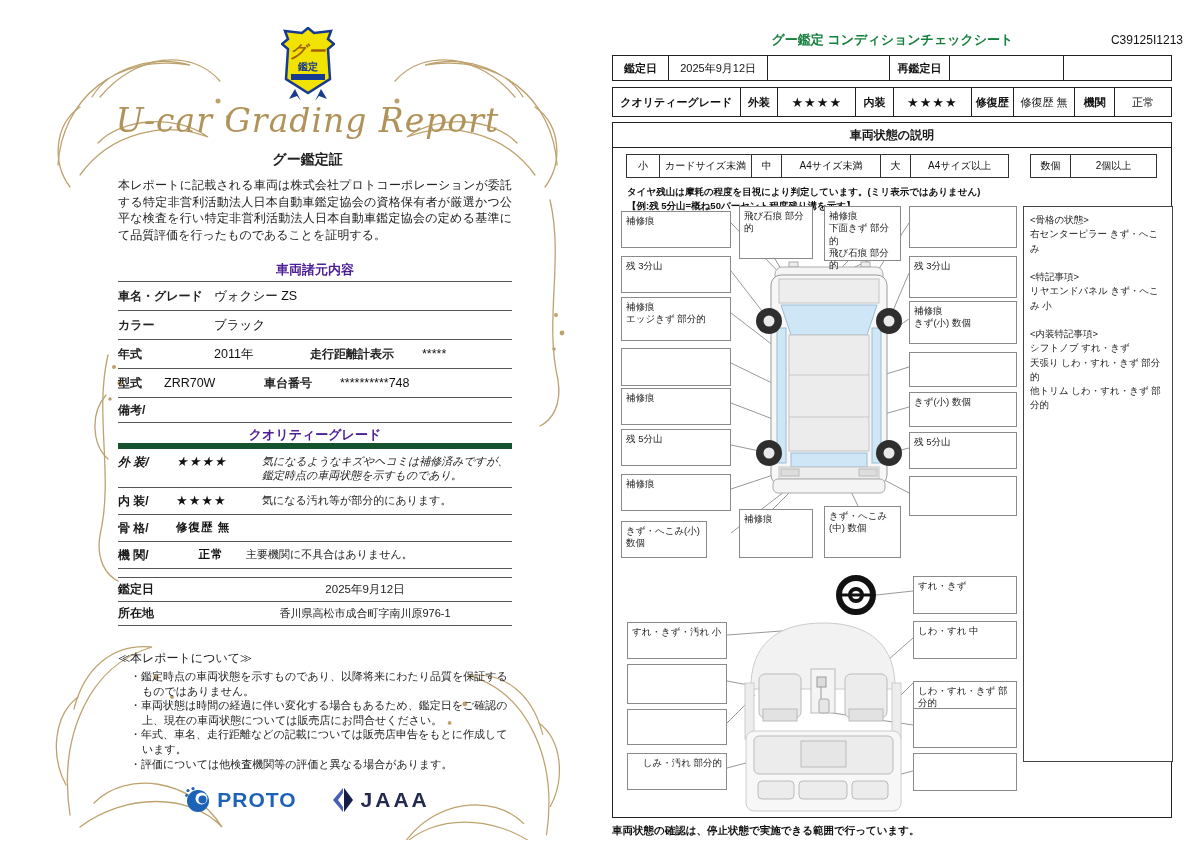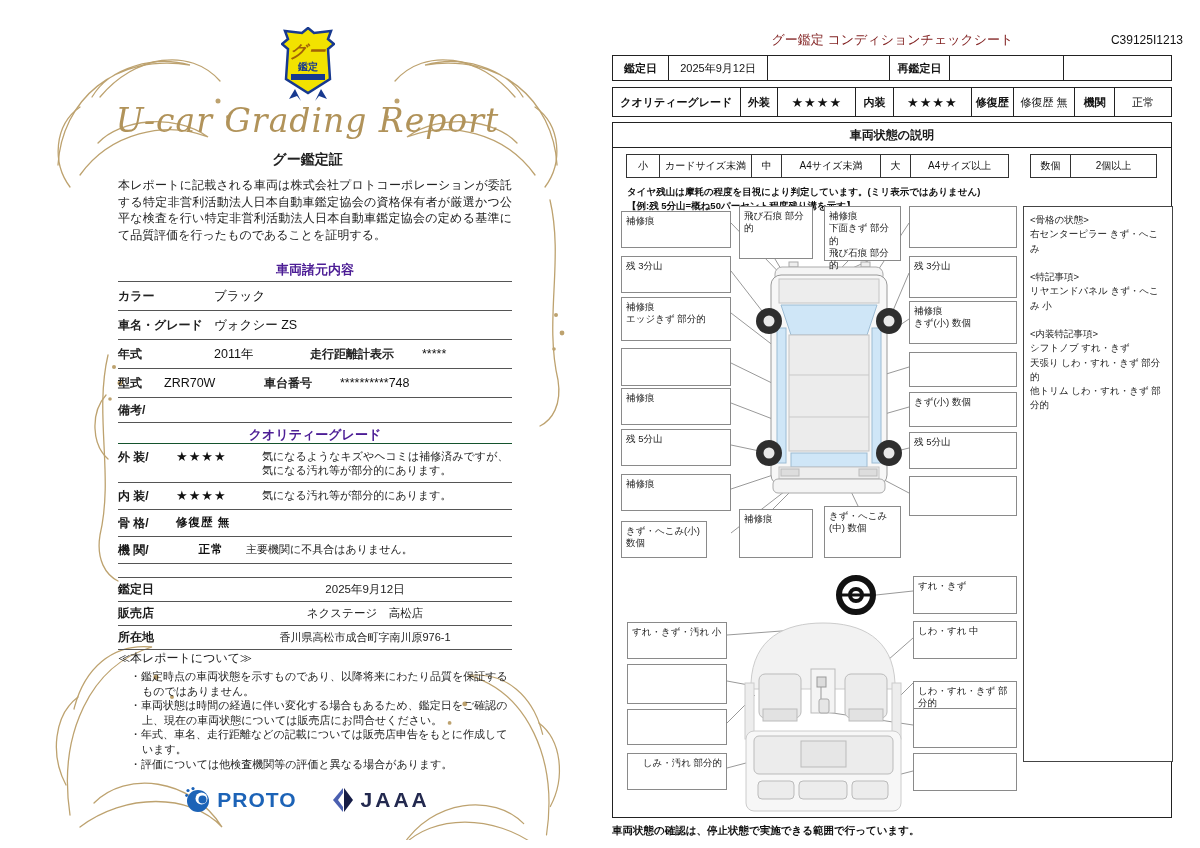--- a/index.html
+++ b/index.html
@@ -26,42 +26,42 @@
     font-family:"Liberation Serif",serif;font-size:12px;line-height:1.38;
     text-align:justify;color:#222;}
   .sec-title{position:absolute;width:394px;left:78px;text-align:center;
     font-size:13px;font-weight:bold;color:#4c1d95;}
   .lp-table{position:absolute;left:78px;width:394px;}
   .spec-row{display:flex;align-items:center;border-bottom:1px solid #555;height:28px;font-size:12px;}
   .spec-row:first-child{border-top:1px solid #555;}
   .spec-label{font-weight:bold;color:#222;}
   .spec-value{color:#111;font-size:12.5px;}
   .grade-row{display:flex;border-bottom:1px solid #555;padding:5px 0 4px 0;font-size:12px;}
-  .grade-row:first-child{border-top:1px solid #14532d;}
+  .grade-row:first-child{border-top:6px solid #14532d;font-style:italic;}
   .grade-label{width:58px;font-weight:bold;flex:none;}
   .grade-rating{width:86px;flex:none;font-size:13px;letter-spacing:1px;color:#111;text-align:left;}
   .grade-desc{flex:1;font-size:11px;line-height:1.3;color:#222;}
   .info-row{display:flex;align-items:center;border-bottom:1px solid #555;height:23px;font-size:12px;}
   .info-row:first-child{border-top:1px solid #555;}
   .info-label{width:100px;font-weight:bold;flex:none;}
   .info-value{flex:1;text-align:center;font-size:11.5px;}
   .lp-notes{position:absolute;left:78px;top:636px;width:400px;
     font-family:"Liberation Serif",serif;font-size:11px;line-height:1.33;color:#222;}
   .notes-title{font-size:12px;margin-bottom:2px;}
   .note-line{padding-left:24px;text-indent:-12px;}
   .note-line::before{content:"・";}
   .lp-logos{position:absolute;left:0;top:772px;width:535px;display:flex;
     justify-content:center;align-items:center;gap:34px;}
   .logo{display:flex;align-items:center;gap:6px;}
   .proto-text{color:#1c63b7;font-weight:900;font-size:21px;letter-spacing:1px;}
   .jaaa-text{color:#23294f;font-weight:900;font-size:21px;letter-spacing:3px;}
   
   #right-page{left:600px;top:25px;width:585px;height:818px;}
   .rp-title{position:absolute;left:0;top:6px;width:585px;text-align:center;
-    font-size:13px;font-weight:normal;color:#7f1d1d;}
+    font-size:13px;font-weight:bold;color:#15803d;}
   .rp-code{position:absolute;right:2px;top:8px;font-size:12px;color:#111;}
   .rp-table{position:absolute;left:12px;width:560px;display:flex;
     border:1.5px solid #222;box-sizing:border-box;background:#fff;}
   .rp-cell{border-right:1.5px solid #222;box-sizing:border-box;display:flex;
     align-items:center;justify-content:center;font-size:11px;color:#111;}
   .rp-cell:last-child{border-right:none;}
   .rp-cell.hdr{font-weight:bold;}
   .rp-cell.stars{font-size:13px;letter-spacing:1px;}
   #rp-t1{top:30px;height:26px;}
   #rp-t2{top:62px;height:30px;}
@@ -137,26 +137,26 @@
   </div>
 
   <div class="lp-title">U-car Grading Report</div>
   <div class="lp-subtitle">グー鑑定証</div>
   <div class="lp-intro">本レポートに記載される車両は株式会社プロトコーポレーションが委託する特定非営利活動法人日本自動車鑑定協会の資格保有者が厳選かつ公平な検査を行い特定非営利活動法人日本自動車鑑定協会の定める基準にて品質評価を行ったものであることを証明する。</div>
 
   <div class="sec-title" style="top:246px;">車両諸元内容</div>
 
   <div class="lp-table" style="top:266px;">
     <div class="spec-row">
+      <span class="spec-label" style="width:96px;">車名・グレード</span>
+      <span class="spec-value">ヴォクシー ZS</span>
+    </div>
+    <div class="spec-row">
       <span class="spec-label" style="width:96px;">カラー</span>
       <span class="spec-value">ブラック</span>
-    </div>
-    <div class="spec-row">
-      <span class="spec-label" style="width:96px;">車名・グレード</span>
-      <span class="spec-value">ヴォクシー ZS</span>
     </div>
     <div class="spec-row">
       <span class="spec-label" style="width:96px;">年式</span>
       <span class="spec-value" style="width:96px;">2011年</span>
       <span class="spec-label" style="width:112px;">走行距離計表示</span>
       <span class="spec-value">*****</span>
     </div>
     <div class="spec-row">
       <span class="spec-label" style="width:46px;">型式</span>
       <span class="spec-value" style="width:100px;">ZRR70W</span>
@@ -167,21 +167,21 @@
       <span class="spec-label">備考/</span>
     </div>
   </div>
 
   <div class="sec-title" style="top:411px;">クオリティーグレード</div>
 
   <div class="lp-table" style="top:428px;">
     <div class="grade-row">
       <span class="grade-label">外 装/</span>
       <span class="grade-rating">★★★★</span>
-      <span class="grade-desc">気になるようなキズやヘコミは補修済みですが、気になる汚れ等が部分的にあります。</span>
+      <span class="grade-desc">気になるようなキズやヘコミは補修済みですが、鑑定時点の車両状態を示すものであり。</span>
     </div>
     <div class="grade-row">
       <span class="grade-label">内 装/</span>
       <span class="grade-rating">★★★★</span>
       <span class="grade-desc">気になる汚れ等が部分的にあります。</span>
     </div>
     <div class="grade-row">
       <span class="grade-label">骨 格/</span>
       <span class="grade-rating" style="font-size:11.5px;font-weight:bold;">修復歴 無</span>
     </div>
@@ -189,24 +189,20 @@
       <span class="grade-label">機 関/</span>
       <span class="grade-rating" style="font-size:11.5px;font-weight:bold;text-align:center;width:70px;">正常</span>
       <span class="grade-desc">主要機関に不具合はありません。</span>
     </div>
   </div>
 
   <div class="lp-table" style="top:562px;">
     <div class="info-row">
       <span class="info-label">鑑定日</span>
       <span class="info-value">2025年9月12日</span>
-    </div>
-    <div class="info-row">
-      <span class="info-label">販売店</span>
-      <span class="info-value">ネクステージ　高松店</span>
     </div>
     <div class="info-row">
       <span class="info-label">所在地</span>
       <span class="info-value" style="font-size:11px;">香川県高松市成合町字南川原976-1</span>
     </div>
   </div>
 
   <div class="lp-notes">
     <div class="notes-title">≪本レポートについて≫</div>
     <div class="note-line">鑑定時点の車両状態を示すものであり、以降将来にわたり品質を保証するものではありません。</div>

